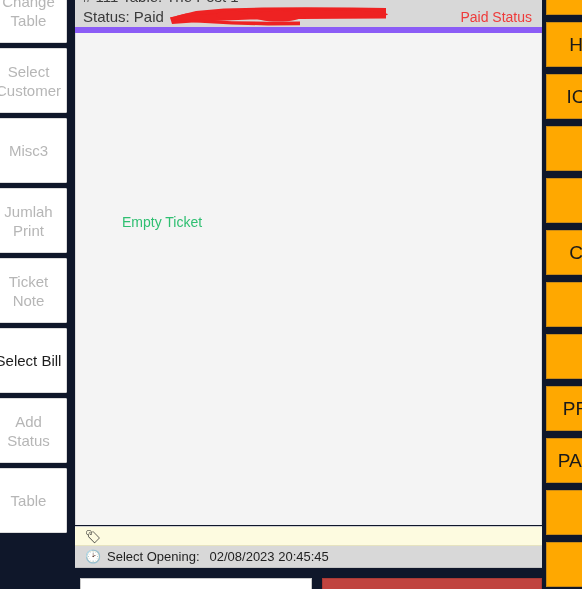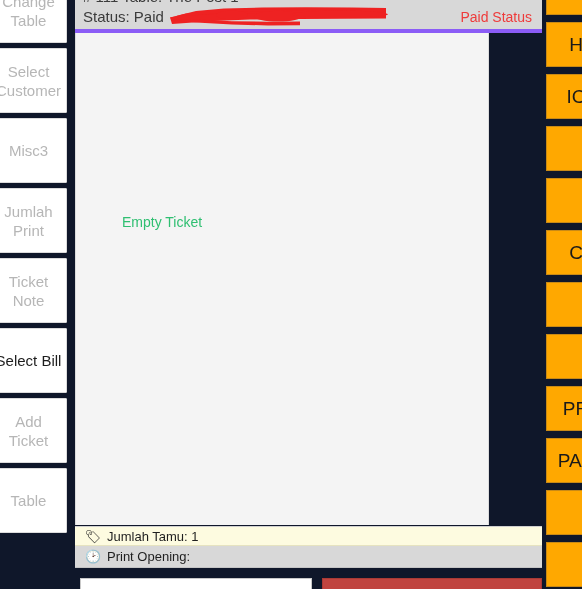--- a/index.html
+++ b/index.html
@@ -85,21 +85,21 @@
     height: 589px;
   }
 
   .ticket-header {
     position: absolute;
     left: 0;
     top: 0;
     width: 467px;
     height: 33px;
     background: #d8d8d8;
-    border-bottom: 4px solid #8b5cf6;
+    border-bottom: 6px solid #8b5cf6;
     box-sizing: border-box;
   }
   .header-title {
     position: absolute;
     left: 8px;
     top: -12px;
     font-size: 15px;
     color: #3b3b3b;
     white-space: nowrap;
   }
@@ -118,21 +118,21 @@
     font-size: 14px;
     color: #ee3b3b;
     white-space: nowrap;
     text-align: right;
   }
 
   .ticket-body {
     position: absolute;
     left: 0;
     top: 33px;
-    width: 414px;
+    width: 467px;
     height: 492px;
     background: #f4f4f4;
     border-left: 1px solid #dcdcdc;
     border-right: 1px solid #dcdcdc;
     box-sizing: border-box;
   }
   .empty-ticket {
     position: absolute;
     left: 46px;
     top: 181px;
@@ -247,47 +247,47 @@
     </div>
     <div class="rail-btn">
       <span>Ticket
 Note</span>
     </div>
     <div class="rail-btn enabled">
       <span>Select Bill</span>
     </div>
     <div class="rail-btn">
       <span>Add
-Ticket</span>
+Status</span>
     </div>
     <div class="rail-btn">
       <span>Table</span>
     </div>
   </div>
 
   <div class="main-panel">
 
     <div class="ticket-header">
       <div class="header-title"># 111 Table: The Post 1</div>
       <div class="header-status">Status: Paid</div>
       <div class="paid-status-label">Paid Status</div>
     </div>
 
     <div class="ticket-body">
       <div class="empty-ticket">Empty Ticket</div>
     </div>
 
     <div class="status-row row-guests">
       <span class="row-icon">🏷</span>
-      <span>Jumlah Tamu: 1</span>
     </div>
 
     <div class="status-row row-opening">
       <span class="row-icon">🕑</span>
-      <span>Print Opening:</span>
+      <span>Select Opening:</span>
+      <span class="opening-value">02/08/2023 20:45:45</span>
     </div>
 
     <div class="bottom-bar">
       <input class="bottom-input" type="text" value="" style="">
       <div class="bottom-action">
         <span></span>
       </div>
     </div>
   </div>
 

